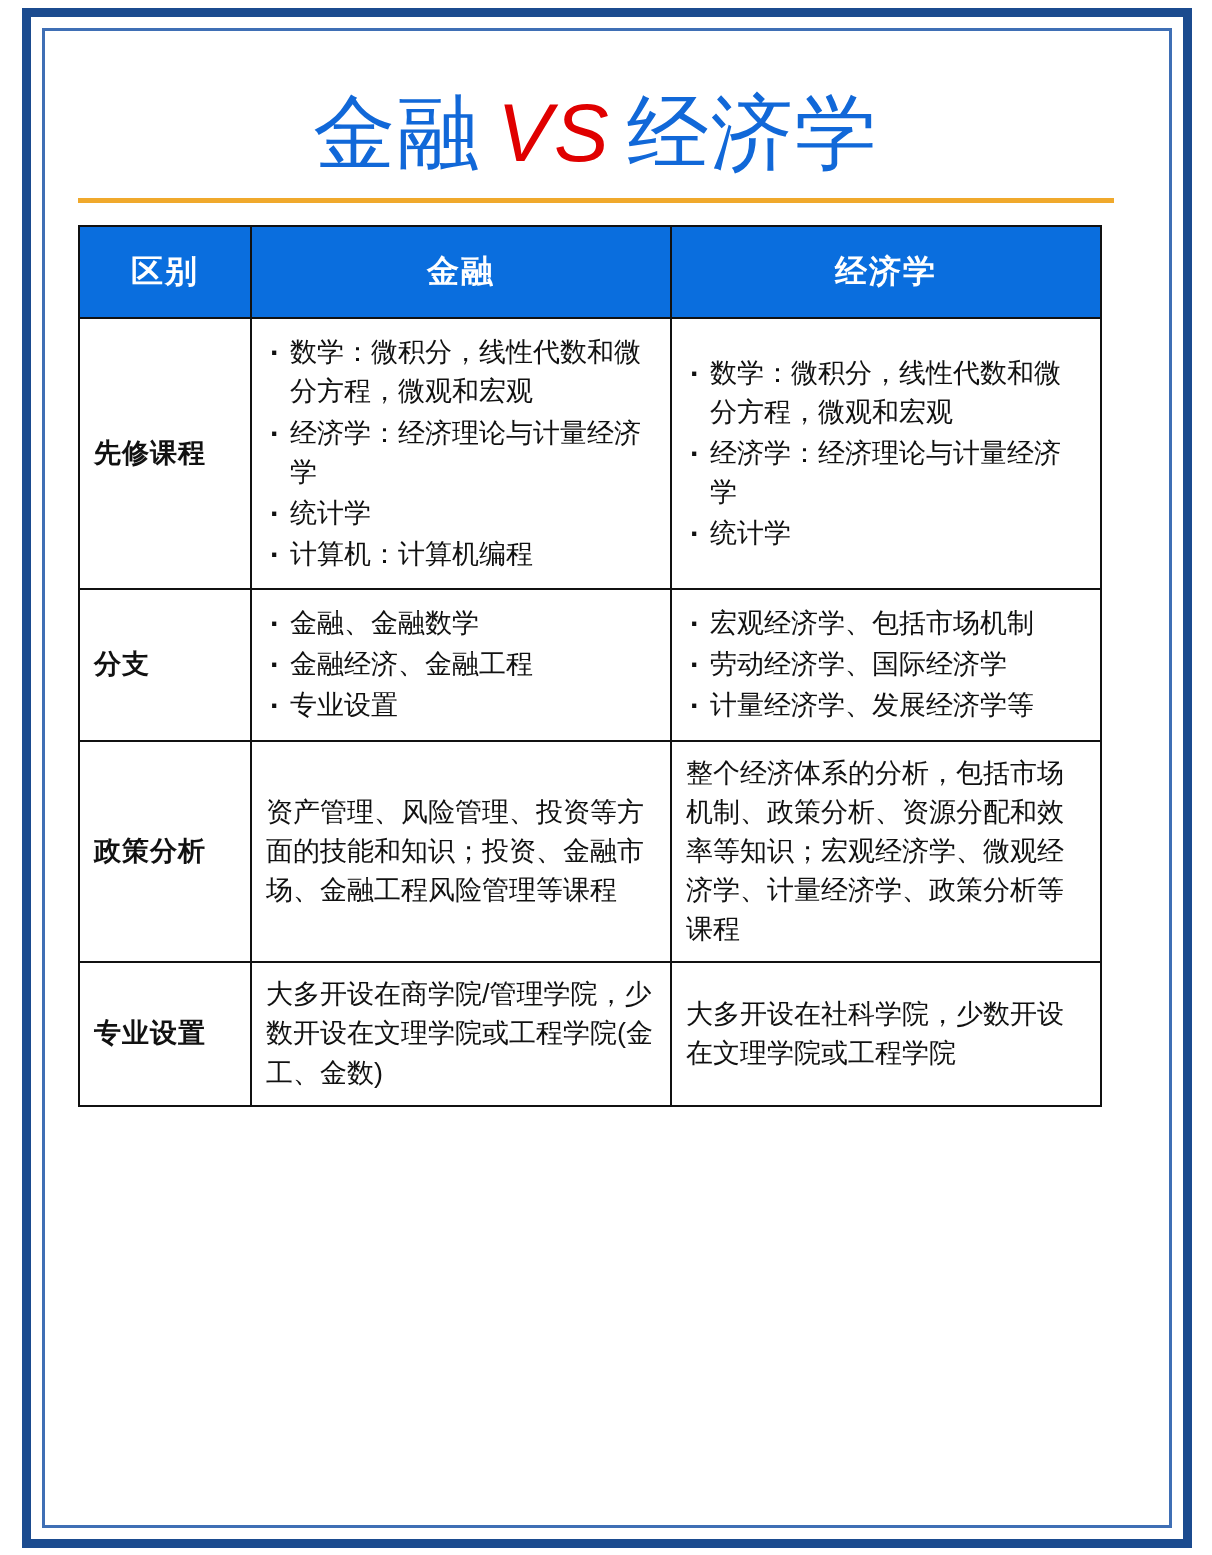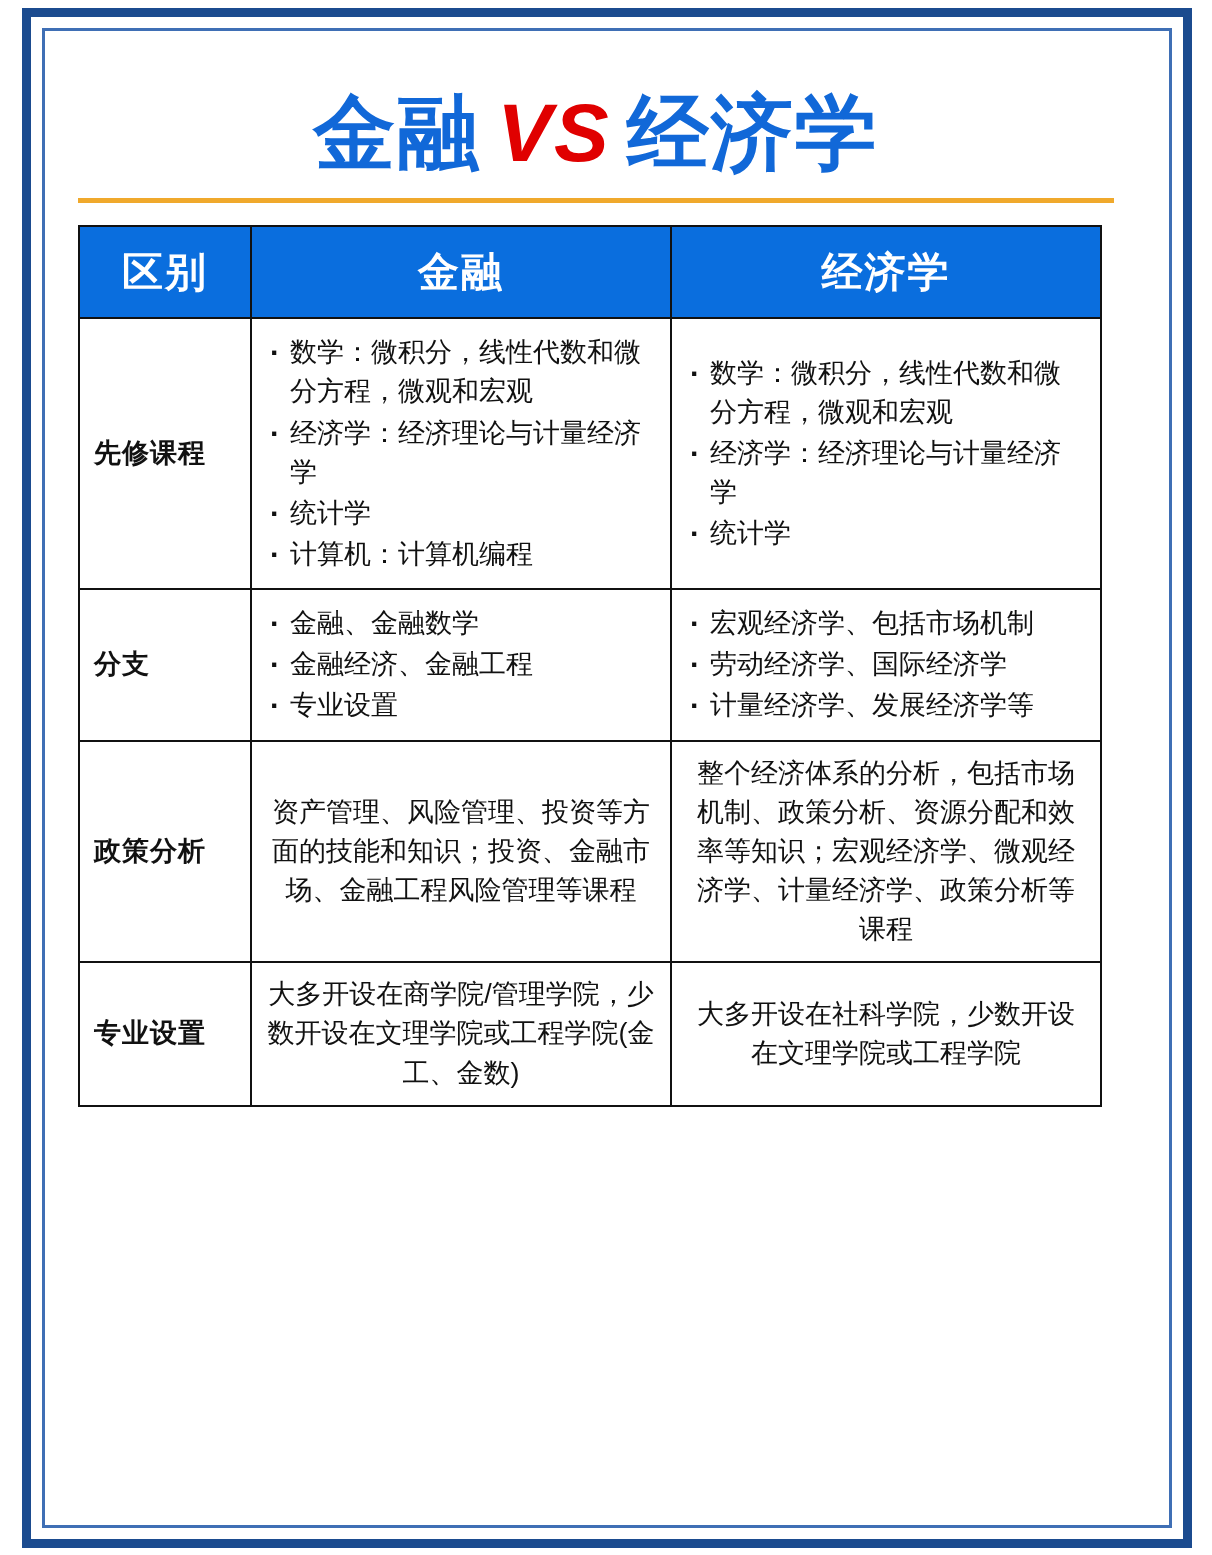--- a/index.html
+++ b/index.html
@@ -47,21 +47,21 @@
     left: 78px;
     top: 60px;
     width: 1036px;
     height: 1450px;
   }
 
   
   .title {
     text-align: center;
     font-size: 82px;
-    font-weight: bold;
+    font-weight: normal;
     line-height: 1.15;
     letter-spacing: 2px;
     padding-top: 26px;
     white-space: nowrap;
   }
   .title .blue {
     color: #1168d8;
   }
   .title .vs {
     color: #e00000;
@@ -83,21 +83,21 @@
     table-layout: fixed;
     border: 2px solid #111111;
   }
   table.compare col.c1 { width: 172px; }
   table.compare col.c2 { width: 420px; }
   table.compare col.c3 { width: 430px; }
 
   table.compare th {
     background: #0a6ede;
     color: #ffffff;
-    font-size: 41px;
+    font-size: 32px;
     font-weight: bold;
     height: 88px;
     border: 2px solid #111111;
     letter-spacing: 2px;
   }
   table.compare td {
     border: 2px solid #111111;
     vertical-align: middle;
     padding: 12px 14px;
     font-size: 27px;
@@ -125,21 +125,20 @@
     content: "·";
     position: absolute;
     left: 4px;
     top: -2px;
     font-size: 30px;
     font-weight: bold;
     line-height: 1.45;
   }
   .para {
     margin: 0;
-    text-align: center;
   }
   .cell-c3 {
     font-size: 27px;
   }
 </style>
 </head>
 <body>
 
 <div class="page">
   <div class="outer-frame"></div>

